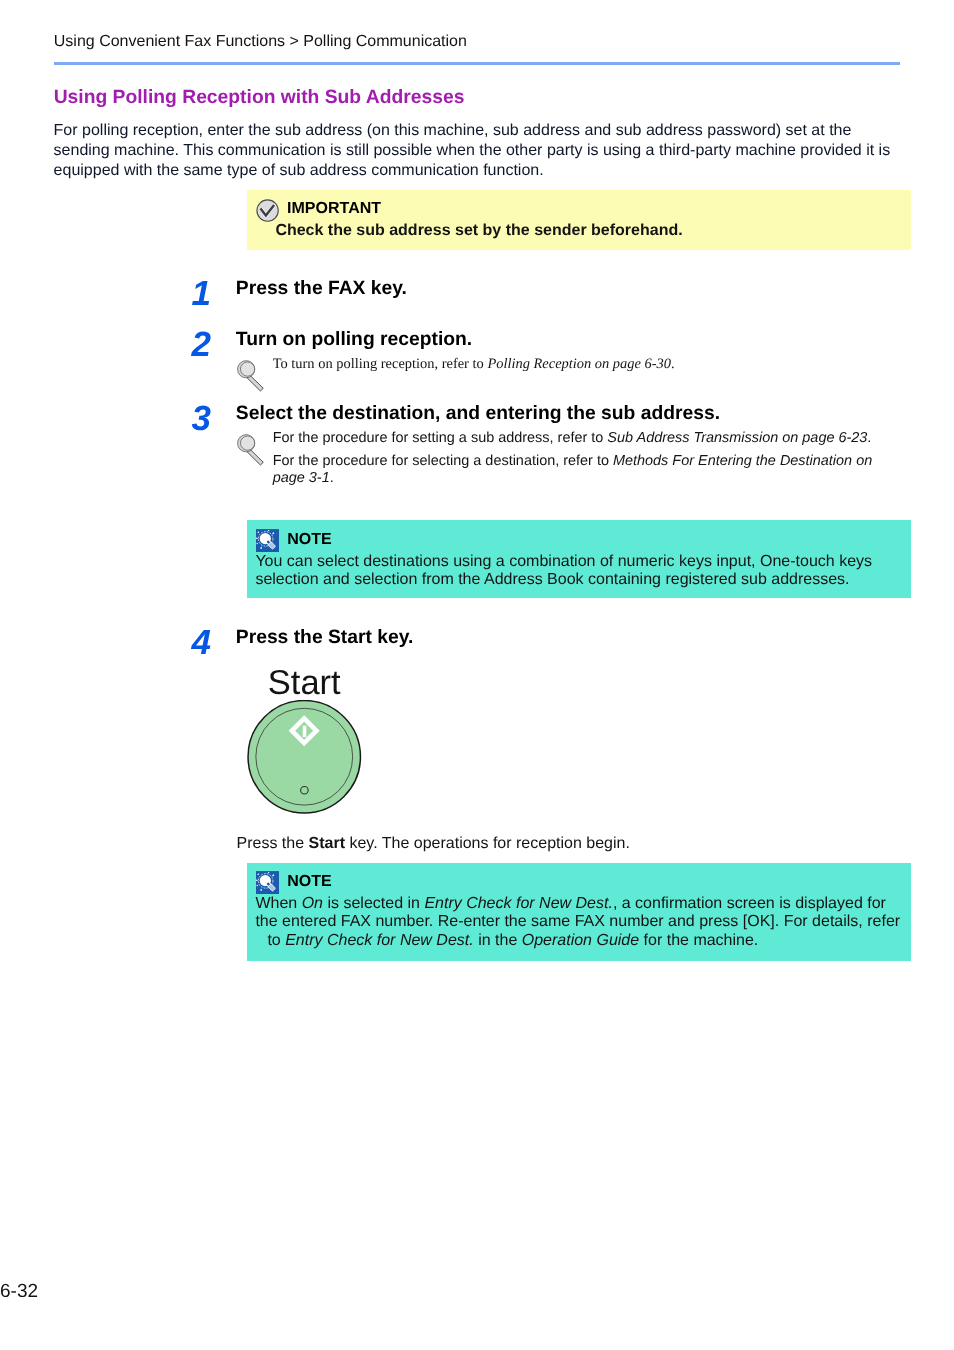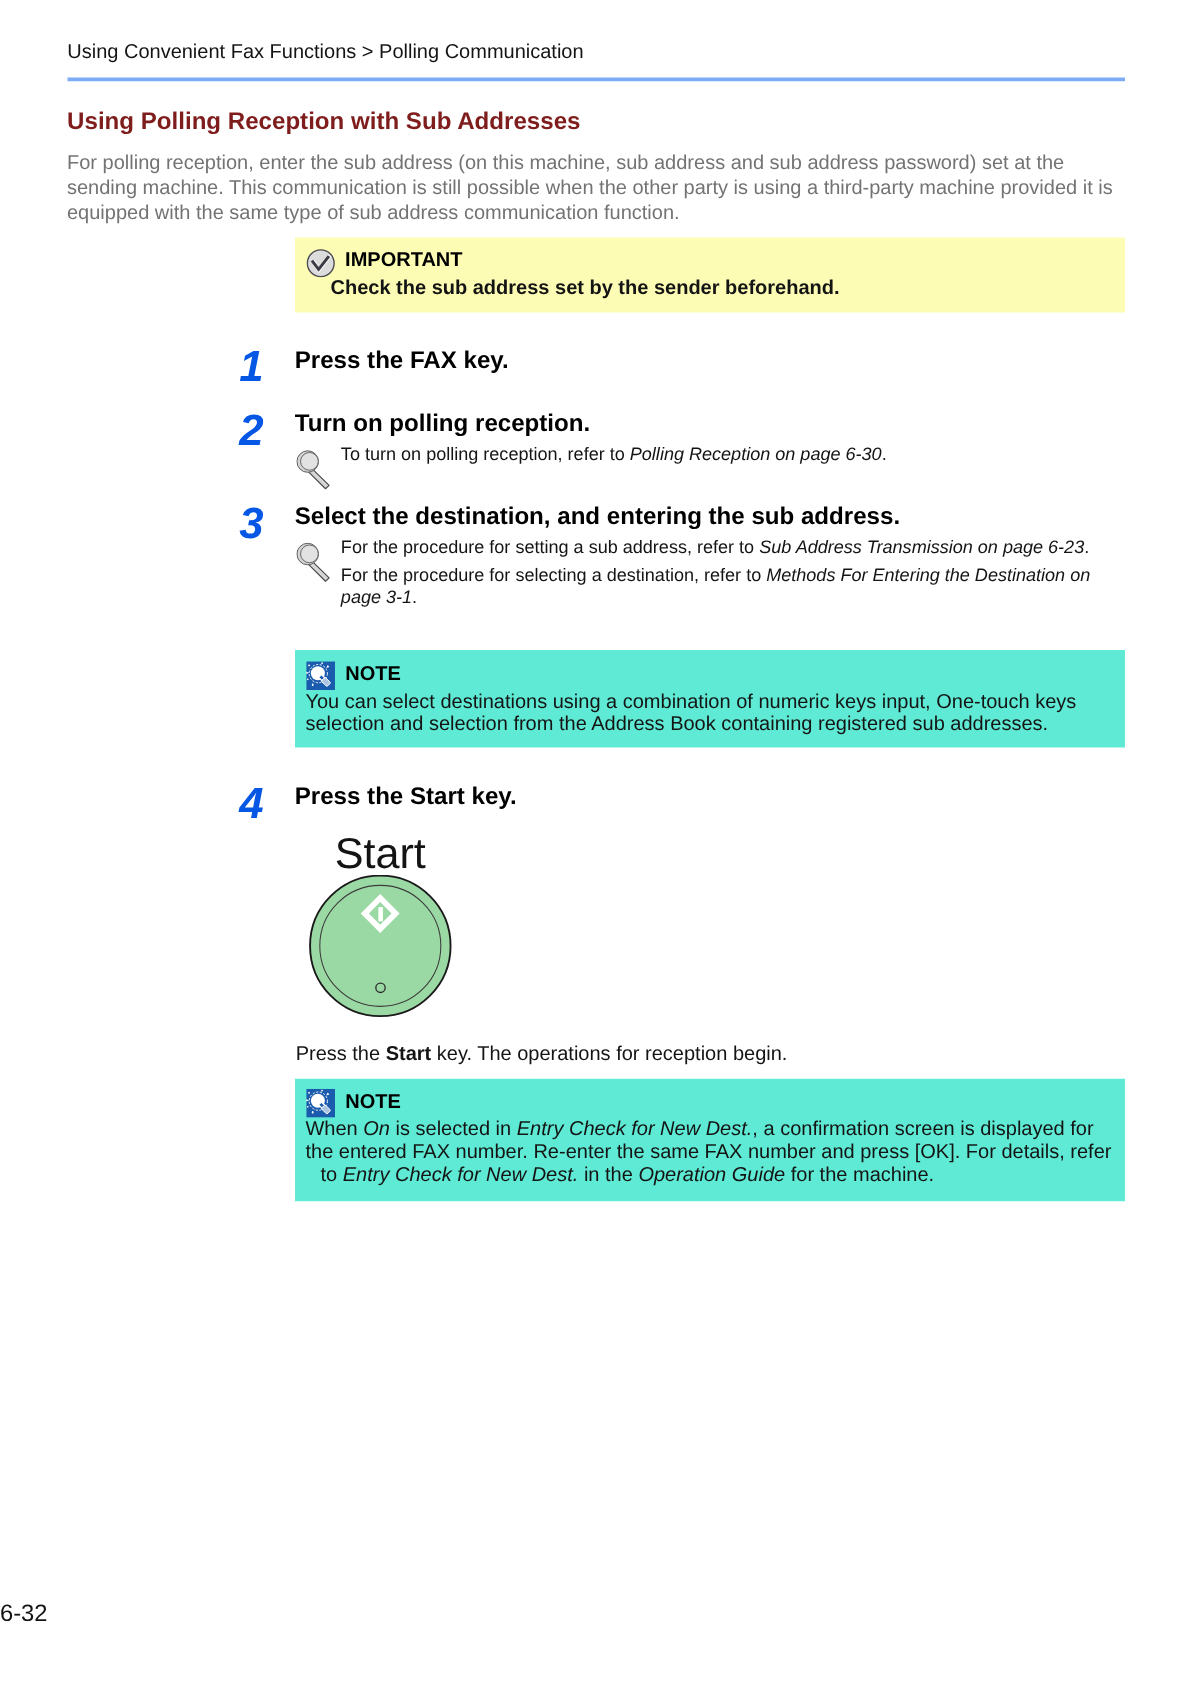--- a/index.html
+++ b/index.html
@@ -22,31 +22,31 @@
     white-space:nowrap;
   }
   .rule{
     position:absolute;left:54px;top:61.5px;width:846px;height:3.5px;
     background:#7dabf5;
   }
 
   
   .h1{
     position:absolute;left:53.7px;top:86.5px;
-    font-size:19.3px;font-weight:bold;color:#7f1d1d;white-space:nowrap;
+    font-size:19.3px;font-weight:bold;color:#a21caf;white-space:nowrap;
   }
 
   
   .intro{
     position:absolute;left:53.6px;top:121.2px;width:880px;white-space:nowrap;
-    font-size:16px;line-height:19.7px;color:#737373;
-  }
-
-  
-  .callout{position:absolute;box-sizing:border-box;left:236px;width:664px;}
+    font-size:16px;line-height:19.7px;color:#0f172a;
+  }
+
+  
+  .callout{position:absolute;box-sizing:border-box;left:247px;width:664px;}
   .callout.important{background:#fdfcb4;}
   .callout.note{background:#5eead4;}
   .callout .ctitle{
     position:absolute;font-size:16px;font-weight:bold;color:#000;
     line-height:19.6px;white-space:nowrap;
   }
   .callout .cbody{position:absolute;font-size:16px;line-height:19.6px;color:#141414;white-space:nowrap;}
   .callout.important .cbody{font-weight:bold;}
 
   
@@ -141,21 +141,21 @@
   </div>
 
   <div class="stepnum" style="top:275.7px;">1</div>
   <div class="steptitle" style="top:277.5px;">Press the FAX key.</div>
 
   <div class="stepnum" style="top:326.8px;">2</div>
   <div class="steptitle" style="top:328.8px;">Turn on polling reception.</div>
   <svg class="icon" style="left:236.7px;top:360.4px;" width="27.8" height="31.2" viewBox="0 0 55.6 62.4">
     <use href="#magnifiericon"></use>
   </svg>
-  <div class="substep" style="top:354.8px;">
+  <div class="substep" style="top:354.8px;font-family:Liberation Serif, serif;">
     <span>To turn on polling reception, refer to </span><i>Polling Reception on page 6-30</i><span>.</span>
   </div>
 
   <div class="stepnum" style="top:400.5px;">3</div>
   <div class="steptitle" style="top:402.6px;">Select the destination, and entering the sub address.</div>
   <svg class="icon" style="left:236.7px;top:434.4px;" width="27.8" height="31.2" viewBox="0 0 55.6 62.4">
     <use href="#magnifiericon"></use>
   </svg>
   <div class="substep" style="top:429.2px;">
     <span>For the procedure for setting a sub address, refer to </span><i>Sub Address Transmission on page 6-23</i><span>.</span>

